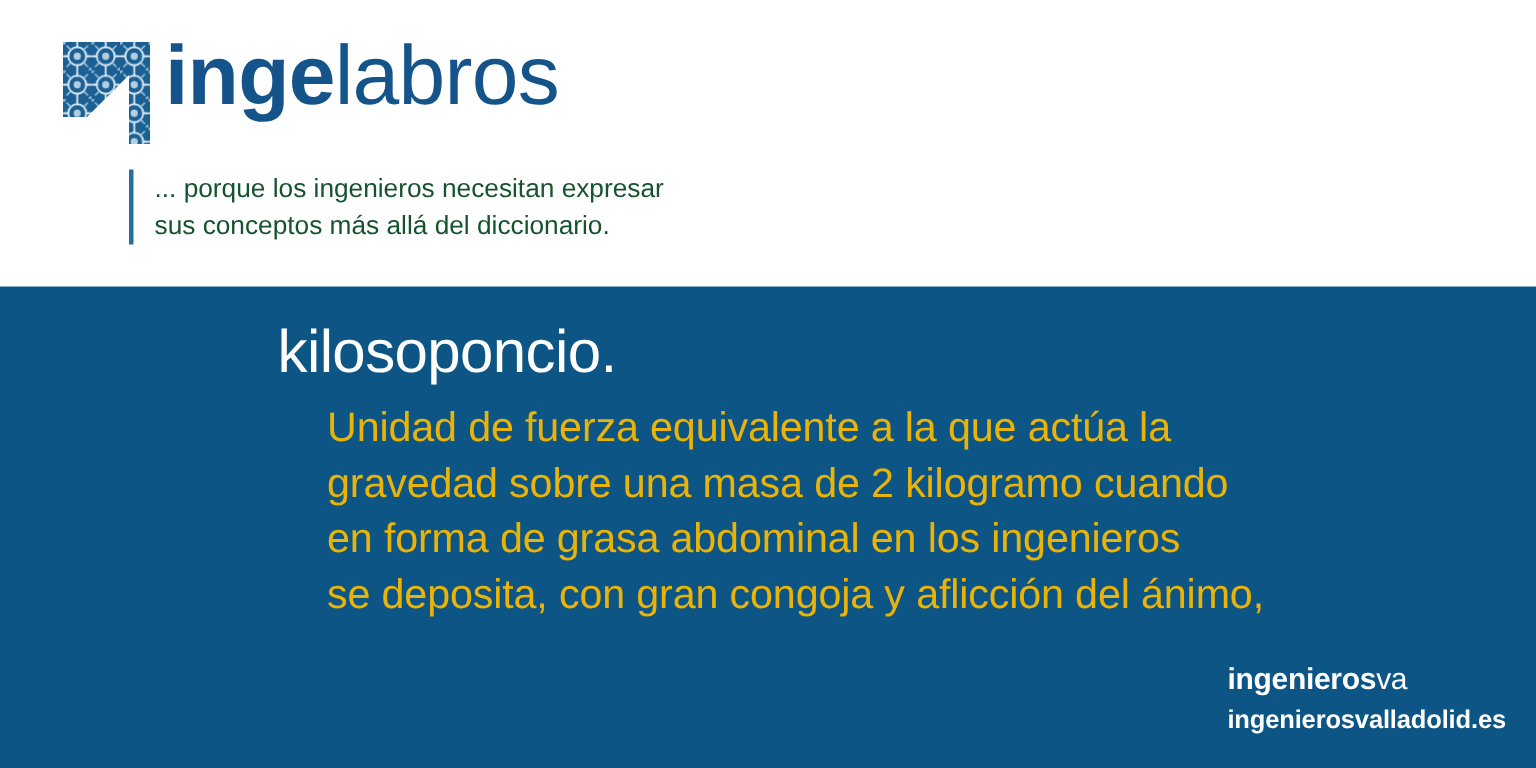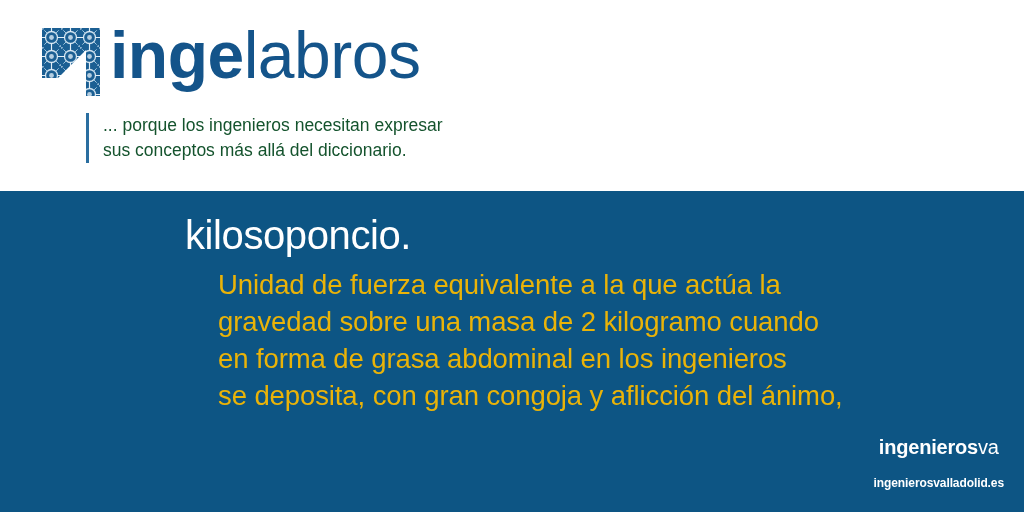--- a/index.html
+++ b/index.html
@@ -47,21 +47,21 @@
   }
   .logo-mark svg {
     display: block;
     width: 58px;
     height: 68px;
   }
 
   .wordmark {
     margin-left: 10px;
     margin-top: -6px;
-    font-size: 66px;
+    font-size: 56px;
     line-height: 1;
     letter-spacing: -0.5px;
     color: #14548a;
     white-space: nowrap;
   }
   .wordmark .wm-bold {
     font-weight: 700;
   }
   .wordmark .wm-light {
     font-weight: 300;
@@ -126,34 +126,34 @@
   .definition .def-line {
     display: block;
     white-space: nowrap;
   }
 
   
   .footer-brand {
     position: absolute;
     right: 20px;
     bottom: 22px;
-    text-align: center;
+    text-align: left;
     color: #ffffff;
   }
   .fb-name {
     font-size: 20px;
     line-height: 1.1;
     letter-spacing: -0.2px;
     white-space: nowrap;
   }
   .fb-name .fb-bold { font-weight: 700; }
   .fb-name .fb-light { font-weight: 300; }
   .fb-url {
-    margin-top: 19px;
-    font-size: 12px;
+    margin-top: 7px;
+    font-size: 17px;
     font-weight: 700;
     line-height: 1.1;
     letter-spacing: -0.1px;
     white-space: nowrap;
   }
 </style>
 </head>
 <body>
 
 <div class="card">

